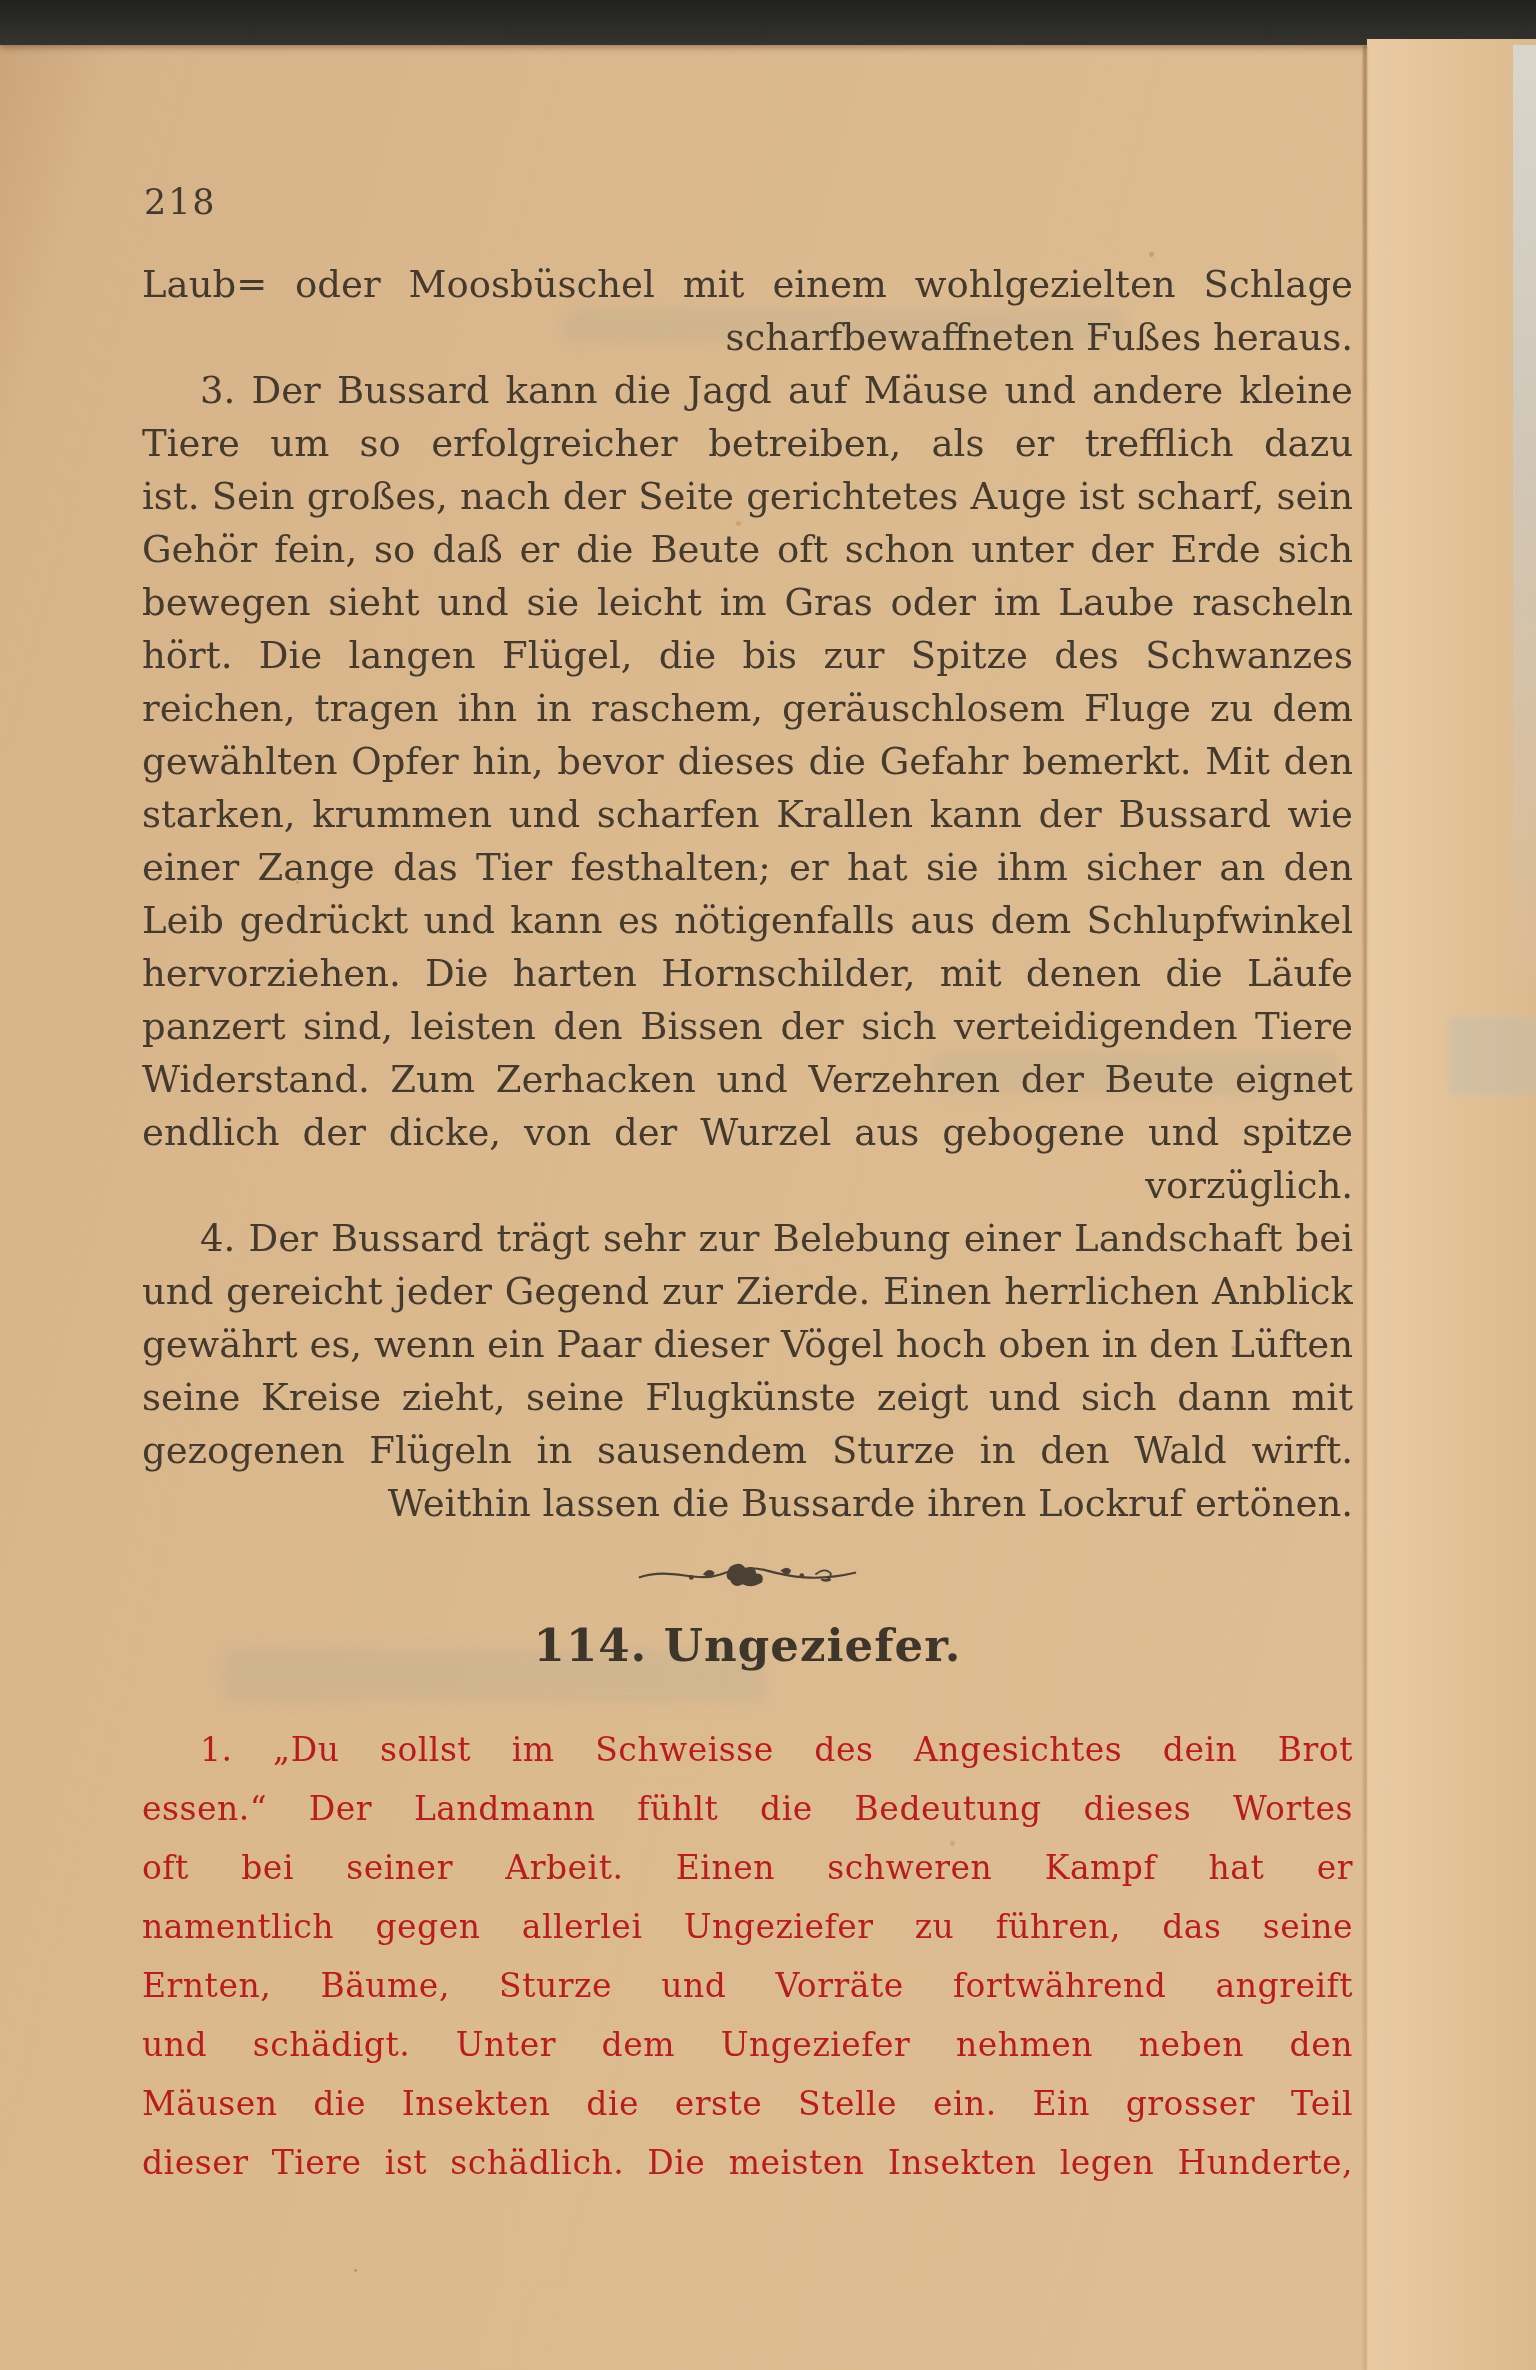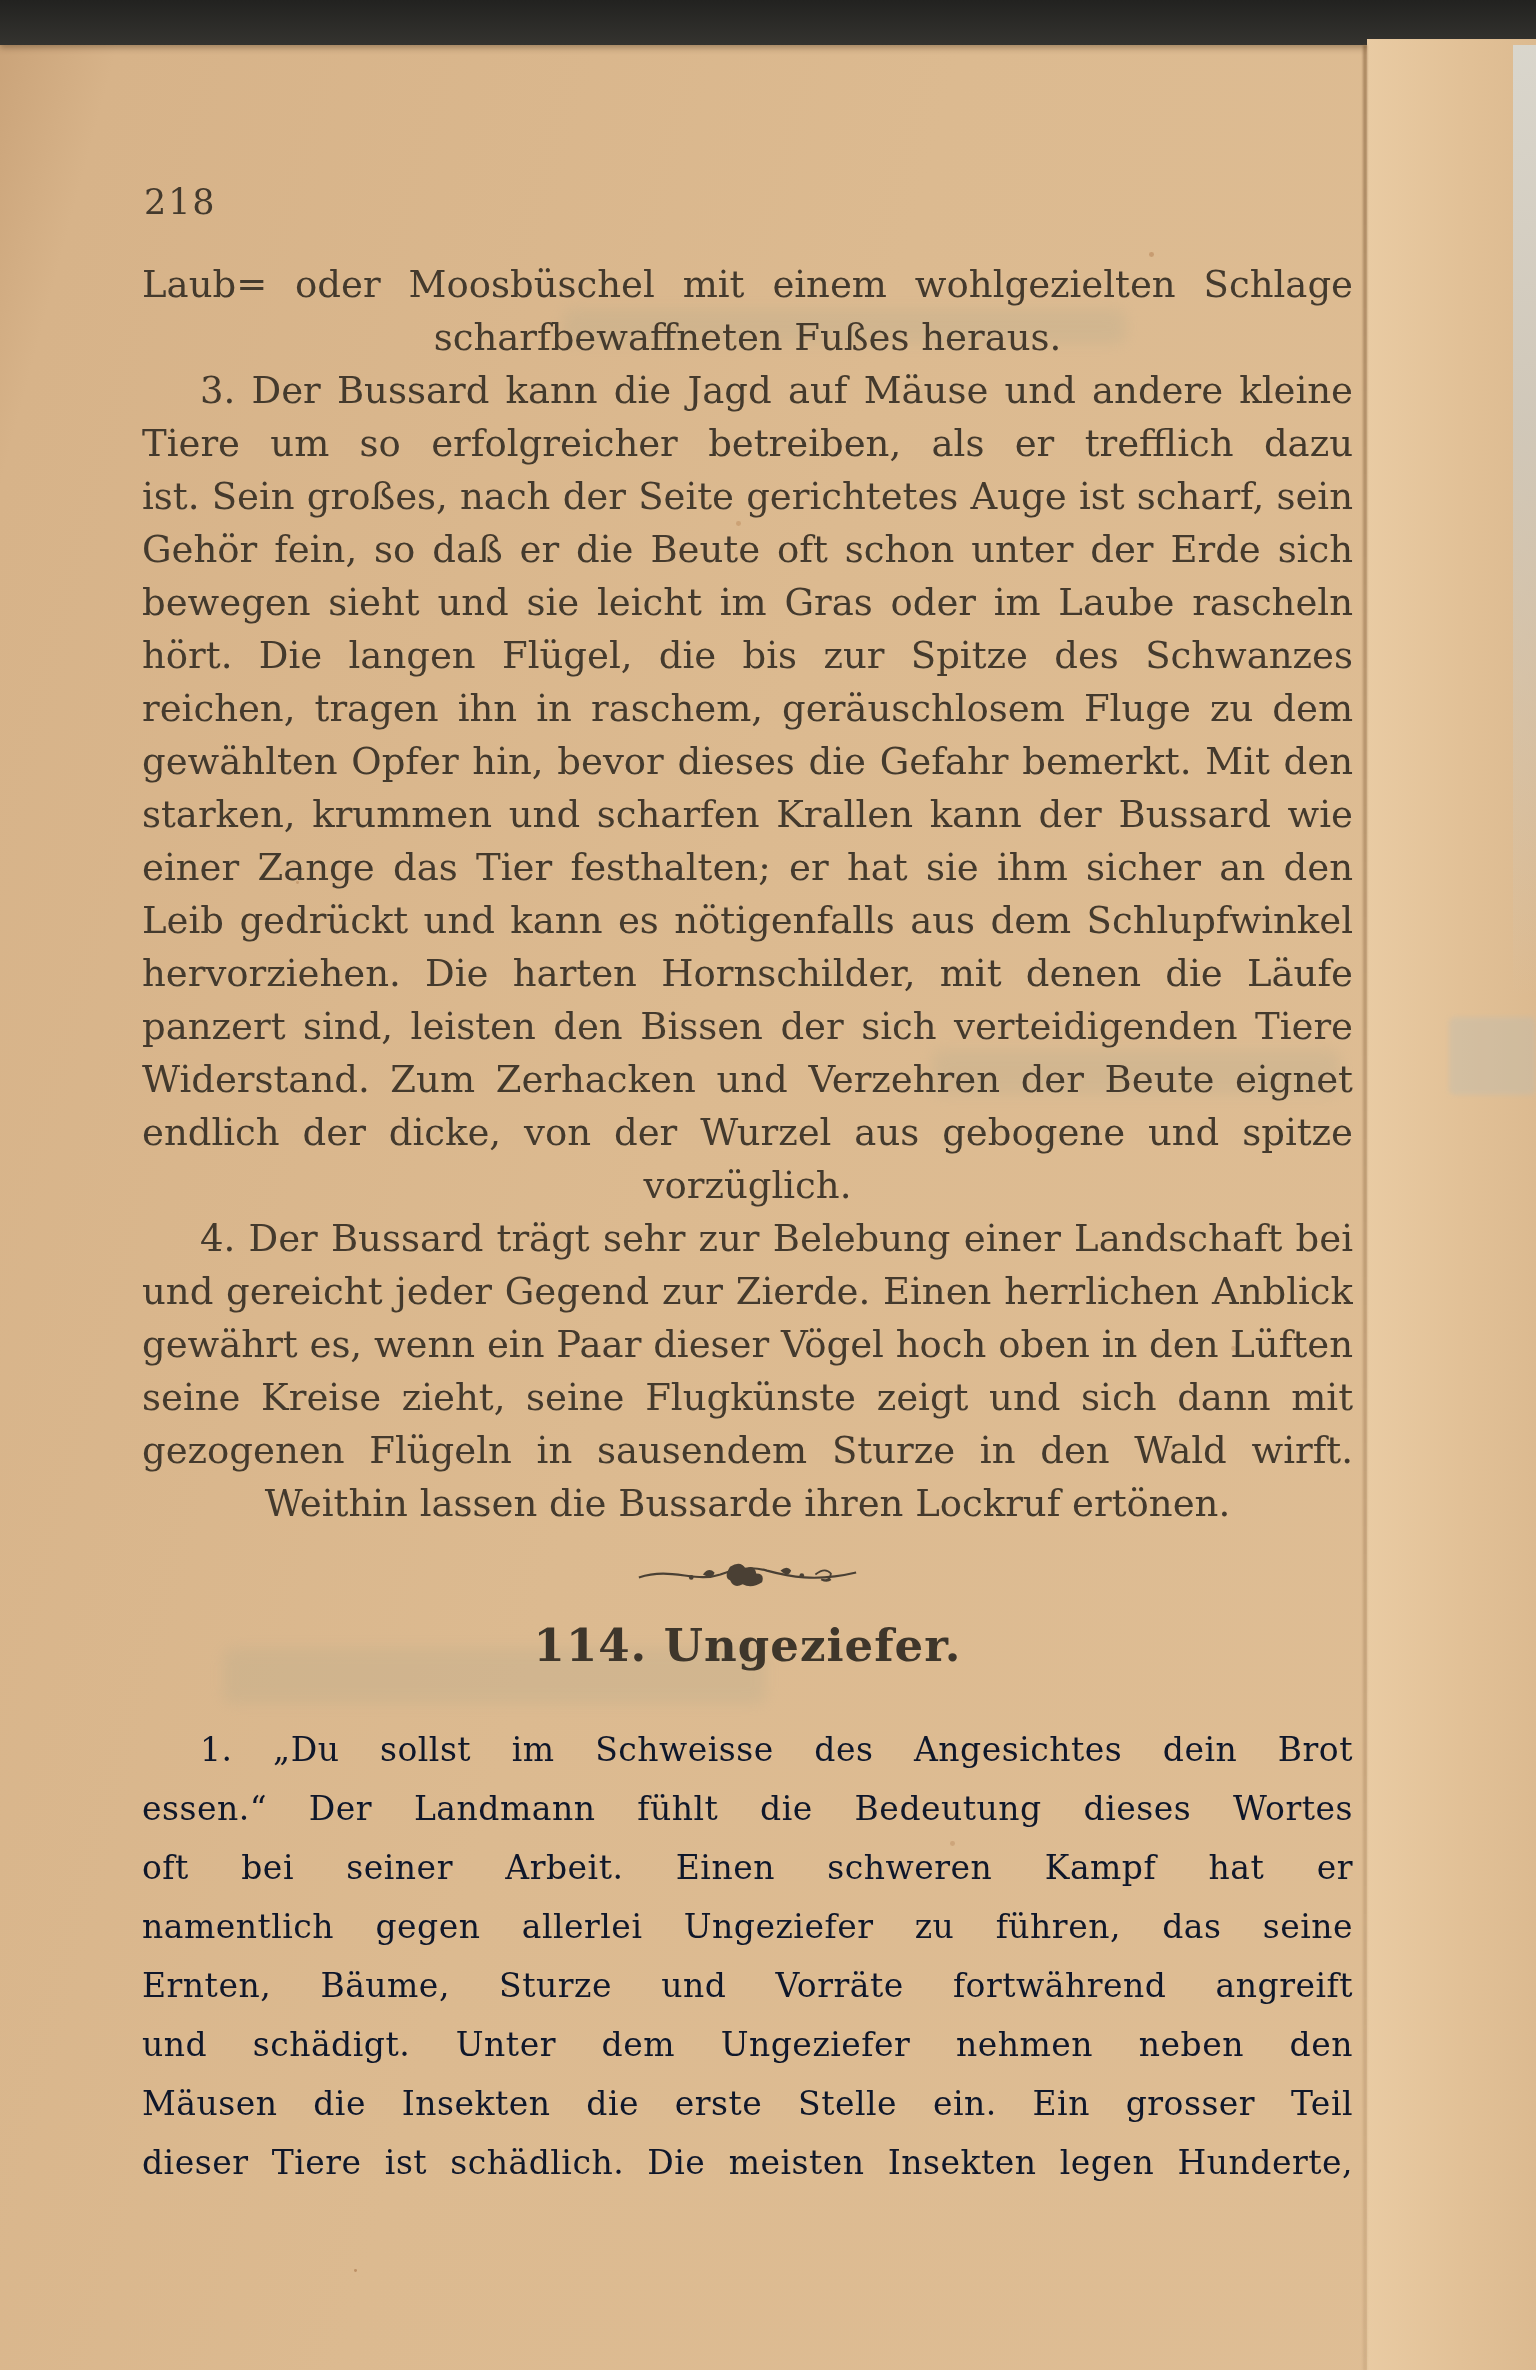--- a/index.html
+++ b/index.html
@@ -30,25 +30,25 @@
       -155px -1667px 0 0 rgba(160,100,55,.3),
       383px -1747px 0 1px rgba(170,110,60,.3),
       150px -281px 0 0 rgba(150,95,50,.35),
       597px -427px 0 1px rgba(160,100,55,.25),
       -58px -1388px 0 0 rgba(150,95,50,.3),
       878px -922px 0 1px rgba(165,105,55,.3);}
   
   .pagenum{position:absolute;left:144px;top:182px;font-size:35px;color:#443a2d;letter-spacing:1.9px;}
   .textcol{position:absolute;left:142px;width:1211px;color:#443a2d;}
   .fraktur{top:258px;}
-  .antiqua{top:1720px;color:#0f172a;}
+  .antiqua{top:1720px;color:#b91c1c;}
   .line{height:53px;line-height:53px;overflow:hidden;text-align:justify;font-size:37px;}
   .line::after{content:"";display:inline-block;width:100%;height:0;vertical-align:top;}
   .antiqua .line{height:59px;line-height:59px;font-size:33px;word-spacing:.22em;letter-spacing:0.5px;}
-  .line.no-just{text-align:center;}
+  .line.no-just{text-align:right;}
   .line.no-just::after{content:none;}
   .line.indent{text-indent:58px;}
   .ornament-wrap{position:absolute;left:142px;top:1558px;width:1211px;height:35px;text-align:center;}
   .heading{position:absolute;left:142px;top:1611px;width:1211px;height:70px;line-height:70px;
     text-align:center;font-size:45px;font-weight:bold;color:#3e362b;letter-spacing:1px;}
 </style>
 </head>
 <body>
 
 <div class="page">

